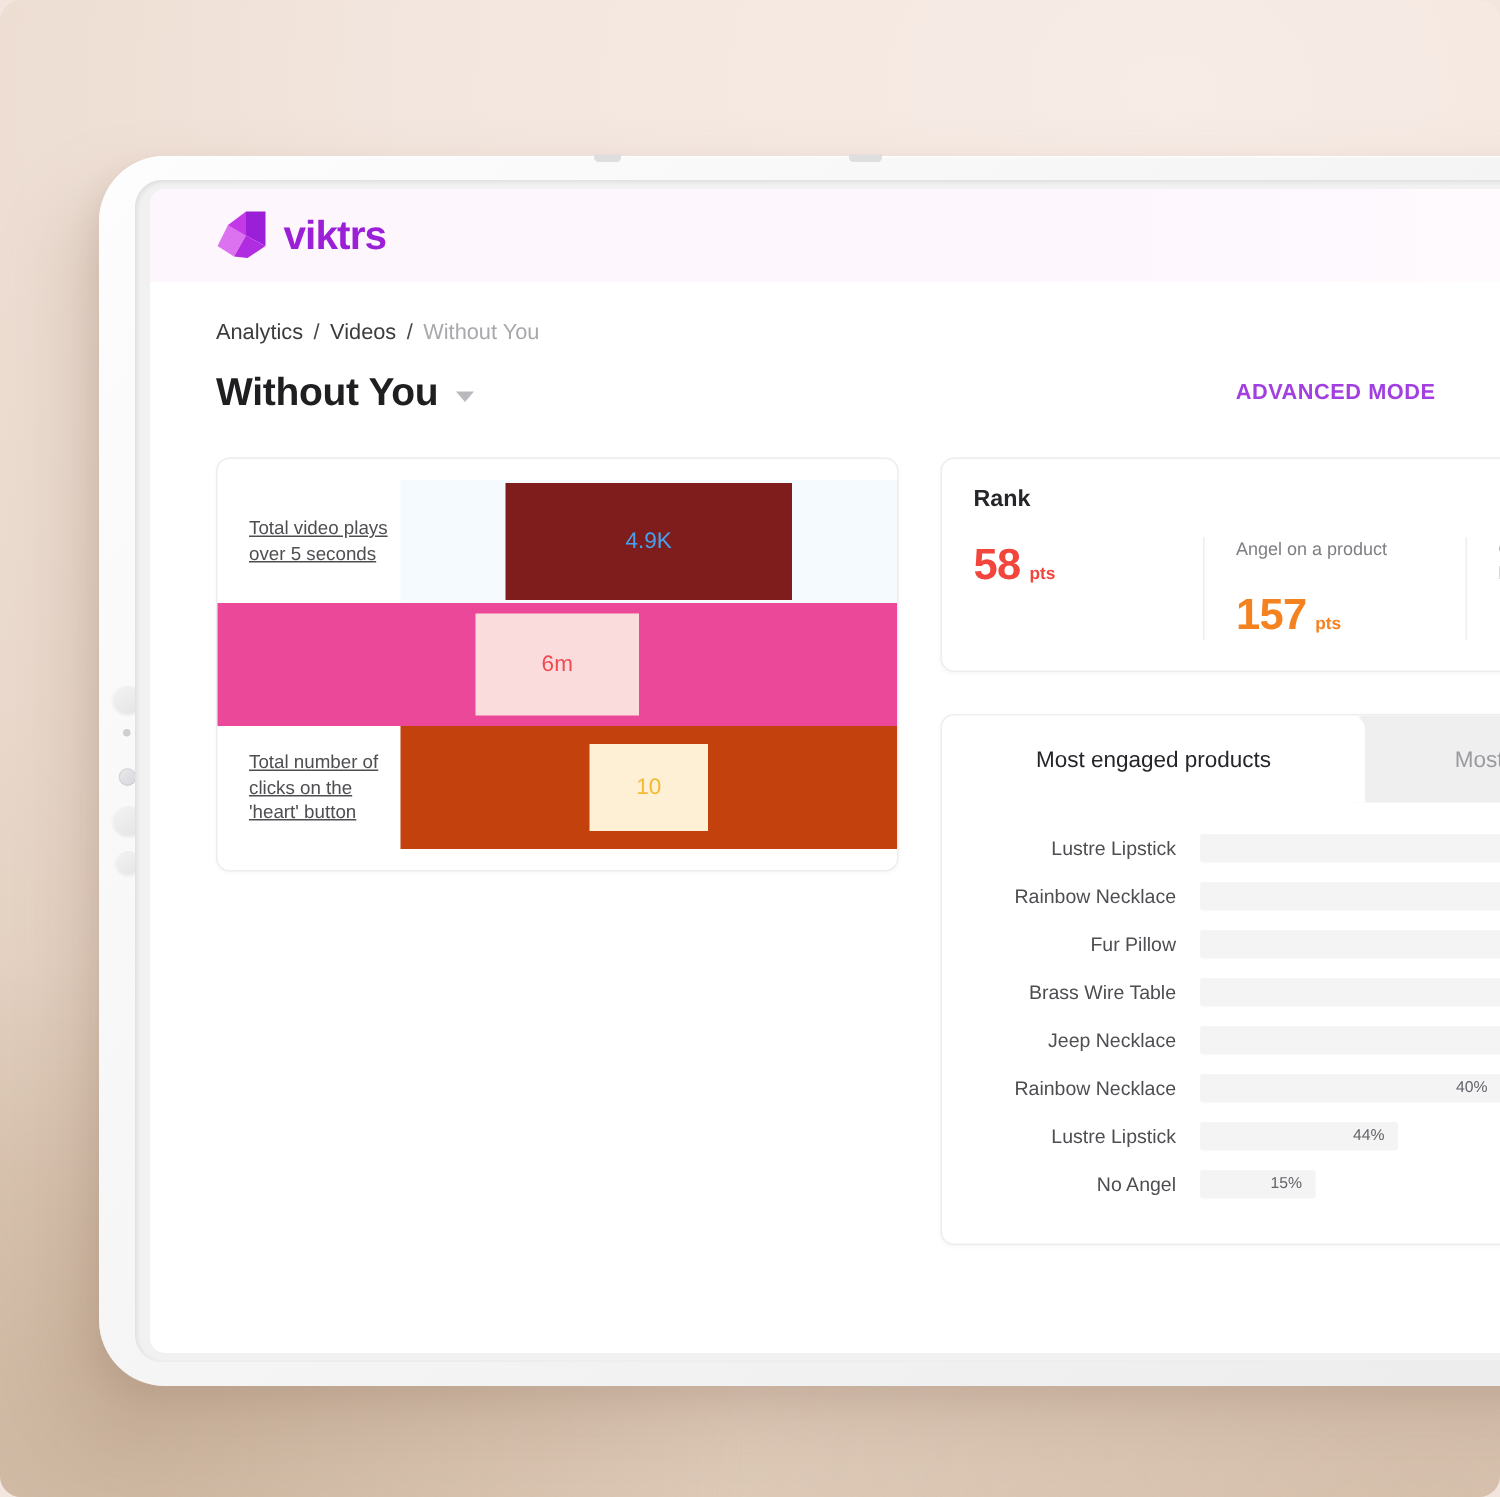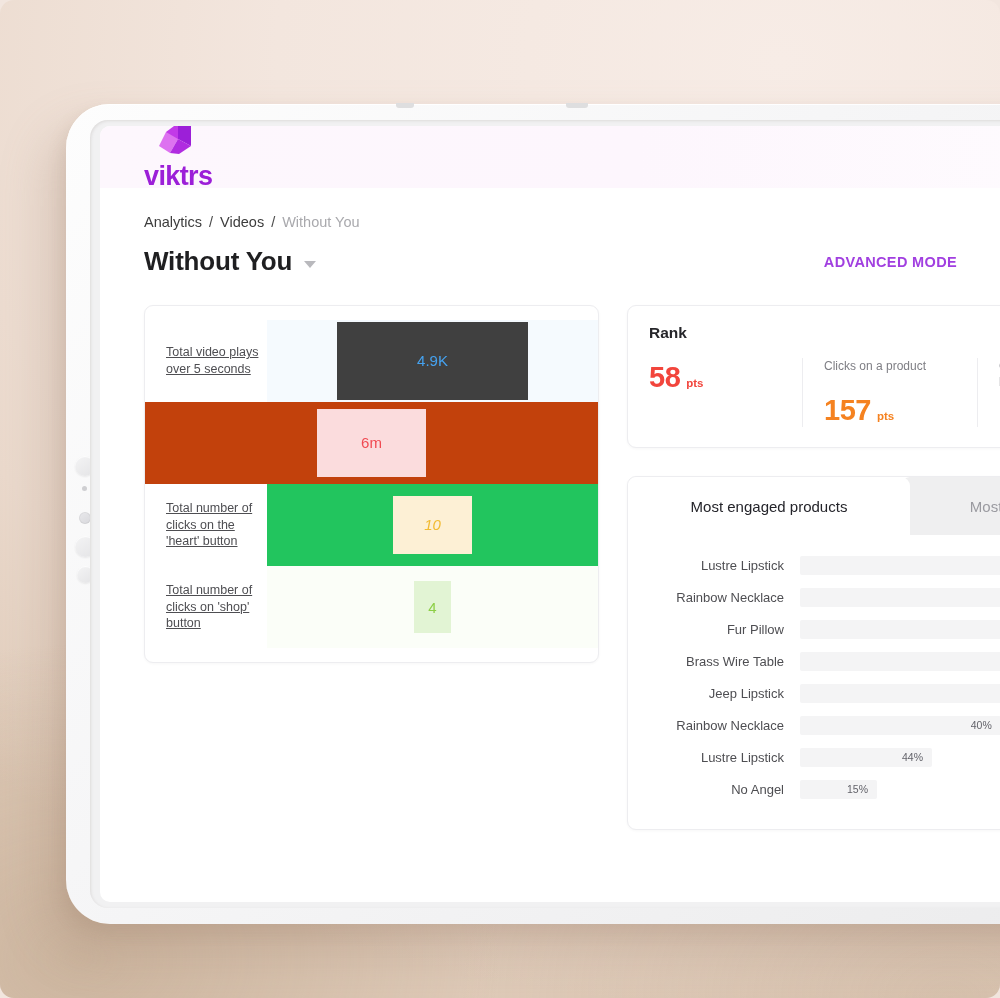--- a/index.html
+++ b/index.html
@@ -98,21 +98,21 @@
   }
 
   
   #app-header {
     height: 62px;
     background: linear-gradient(90deg, #fdf7fd 0%, #fdf6fd 55%, #fefbfe 100%);
     display: flex;
     align-items: center;
     padding-left: 44px;
   }
-  #logo { display: flex; align-items: center; gap: 5px; flex-direction: column; }
+  #logo { display: flex; align-items: center; gap: 5px; }
   #logo-mark { width: 40px; height: 34px; display: block; }
   #logo-text {
     font-size: 27px;
     font-weight: bold;
     letter-spacing: -0.6px;
     color: #9c1fd8;
   }
 
   
   #breadcrumb {
@@ -347,63 +347,55 @@
       </div>
       <div id="advanced-mode">ADVANCED MODE</div>
     </div>
 
     <div id="content">
 
       <div class="card" id="funnel-card">
           <div class="funnel-row">
             <div class="funnel-label">Total video plays over 5 seconds</div>
             <div class="funnel-track" style="background: rgb(245, 250, 254);">
-              <div class="funnel-block" style="background: #404040; color: rgb(69, 162, 240); width: 58%; height: 94%; align-self: center;">
+              <div class="funnel-block" style="background: #7f1d1d; color: rgb(69, 162, 240); width: 58%; height: 94%; align-self: center;">
                 <span>4.9K</span>
               </div>
             </div>
           </div>
           <div class="funnel-row">
-            <div class="funnel-track" style="background: #c2410c; text-align: right;">
+            <div class="funnel-track" style="background: #ec4899; text-align: right;">
               <div class="funnel-block" style="background: rgb(251, 220, 221); color: rgb(240, 74, 82); width: 24%; height: 82%; align-self: center;">
                 <span>6m</span>
               </div>
             </div>
           </div>
           <div class="funnel-row">
             <div class="funnel-label">Total number of clicks on the 'heart' button</div>
-            <div class="funnel-track" style="background: #22c55e; font-style: italic;">
+            <div class="funnel-track" style="background: #c2410c;">
               <div class="funnel-block" style="background: rgb(253, 240, 213); color: rgb(242, 187, 51); width: 24%; height: 70%; align-self: center;">
                 <span>10</span>
-              </div>
-            </div>
-          </div>
-          <div class="funnel-row">
-            <div class="funnel-label">Total number of clicks on 'shop' button</div>
-            <div class="funnel-track" style="background: rgb(251, 254, 248);">
-              <div class="funnel-block" style="background: rgb(226, 244, 212); color: rgb(140, 206, 69); width: 11%; height: 64%; align-self: center;">
-                <span>4</span>
               </div>
             </div>
           </div>
         </div>
 
       <div id="right-col">
 
         <div class="card" id="rank-card">
           <div id="rank-title">Rank</div>
           <div id="rank-stats">
               <div class="rank-stat">
                 <div class="rank-stat-value">
                   <span class="rank-num" style="color: rgb(242, 69, 60);">58</span>
                   <span class="rank-unit" style="color: rgb(242, 69, 60);">pts</span>
                 </div>
               </div>
               <div class="rank-stat">
-                <div class="rank-stat-label">Clicks on a product</div>
+                <div class="rank-stat-label">Angel on a product</div>
                 <div class="rank-stat-value">
                   <span class="rank-num" style="color: rgb(245, 130, 32);">157</span>
                   <span class="rank-unit" style="color: rgb(245, 130, 32);">pts</span>
                 </div>
               </div>
               <div class="rank-stat">
                 <div class="rank-stat-label">Clicks on the 'heart' button</div>
                 <div class="rank-stat-value">
                   <span class="rank-num" style="color: rgb(245, 187, 32);">60</span>
                 </div>
@@ -443,21 +435,21 @@
               </div>
               <div class="product-row">
                 <div class="product-label">Brass Wire Table</div>
                 <div class="product-bar-wrap">
                   <div class="product-bar" style="width: 109%;">
                     <span></span>
                   </div>
                 </div>
               </div>
               <div class="product-row">
-                <div class="product-label">Jeep Lipstick</div>
+                <div class="product-label">Jeep Necklace</div>
                 <div class="product-bar-wrap">
                   <div class="product-bar" style="width: 97%;"></div>
                 </div>
               </div>
               <div class="product-row">
                 <div class="product-label">Rainbow Necklace</div>
                 <div class="product-bar-wrap">
                   <div class="product-bar" style="width: 73%;">
                     <span>40%</span>
                   </div>

